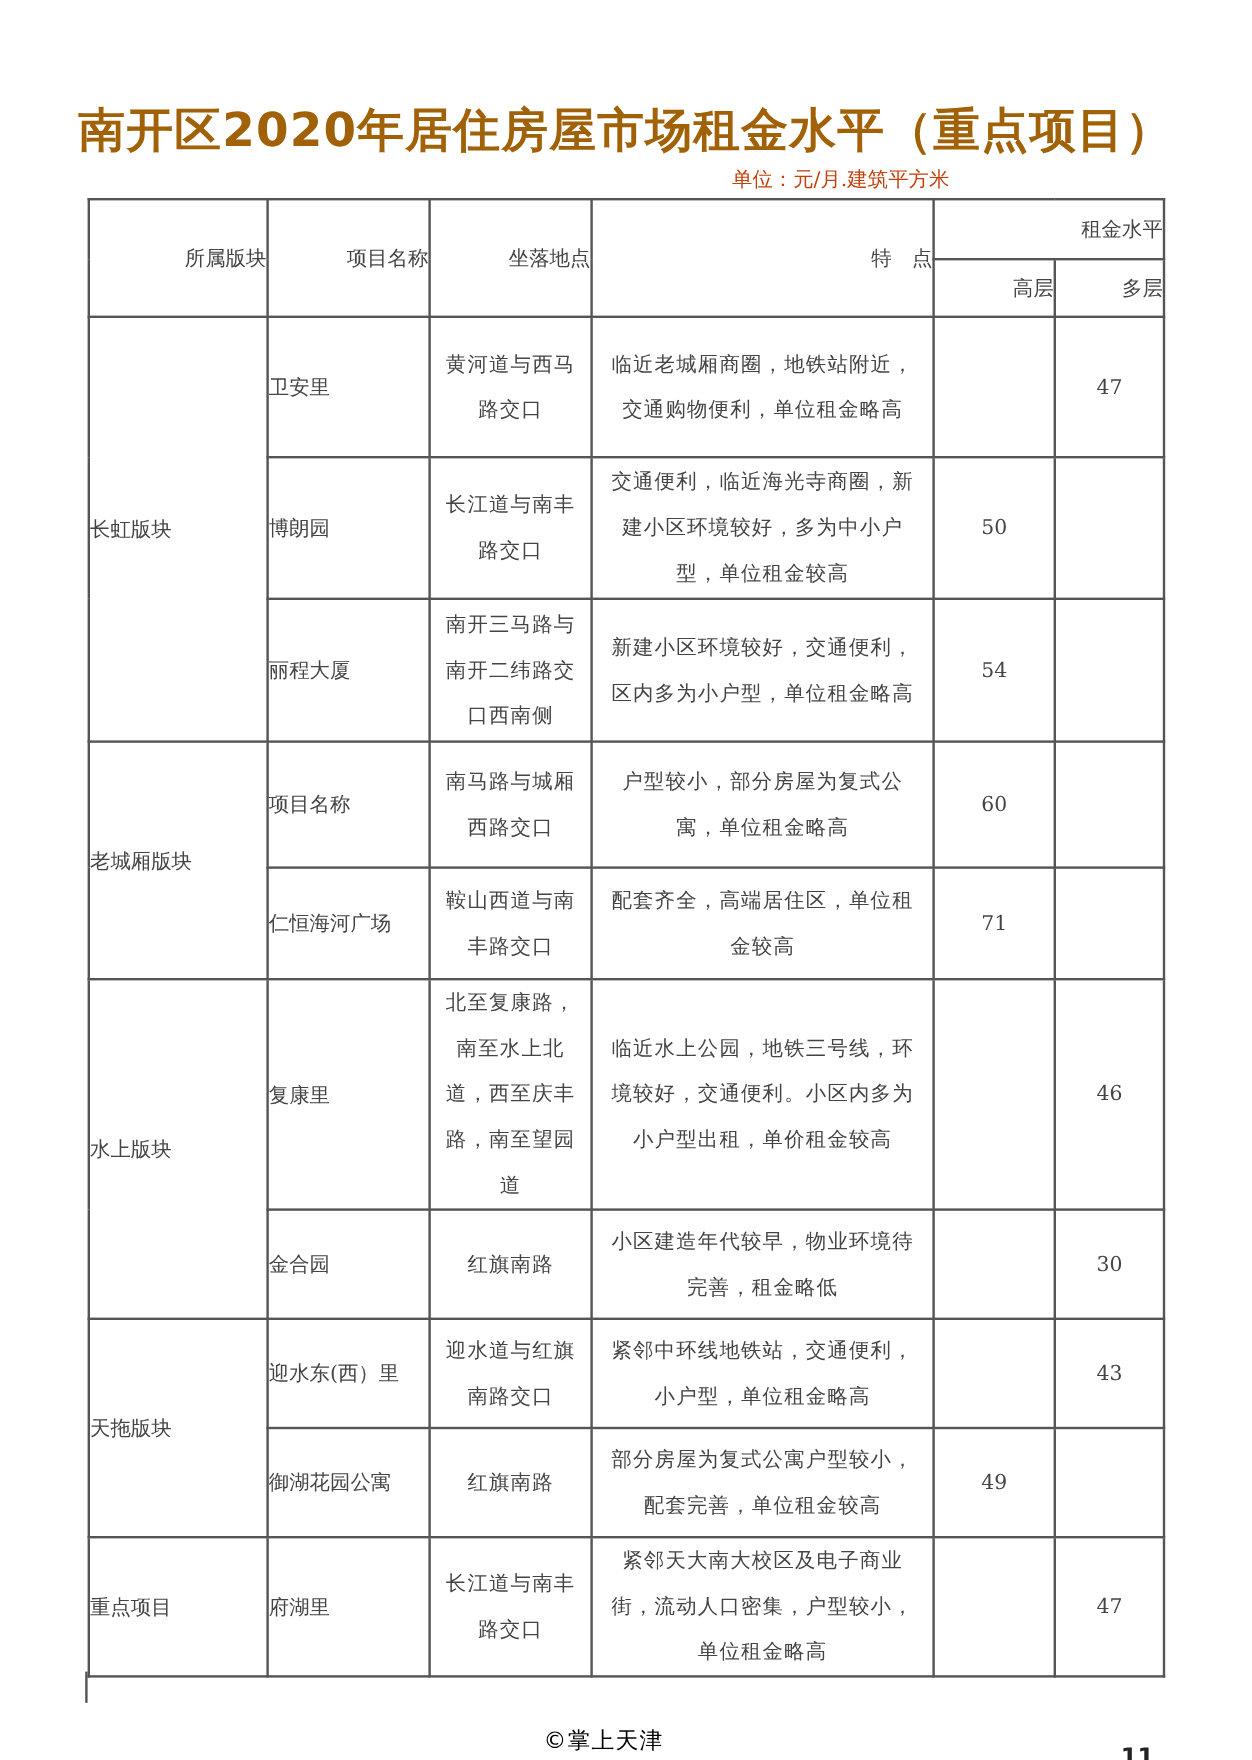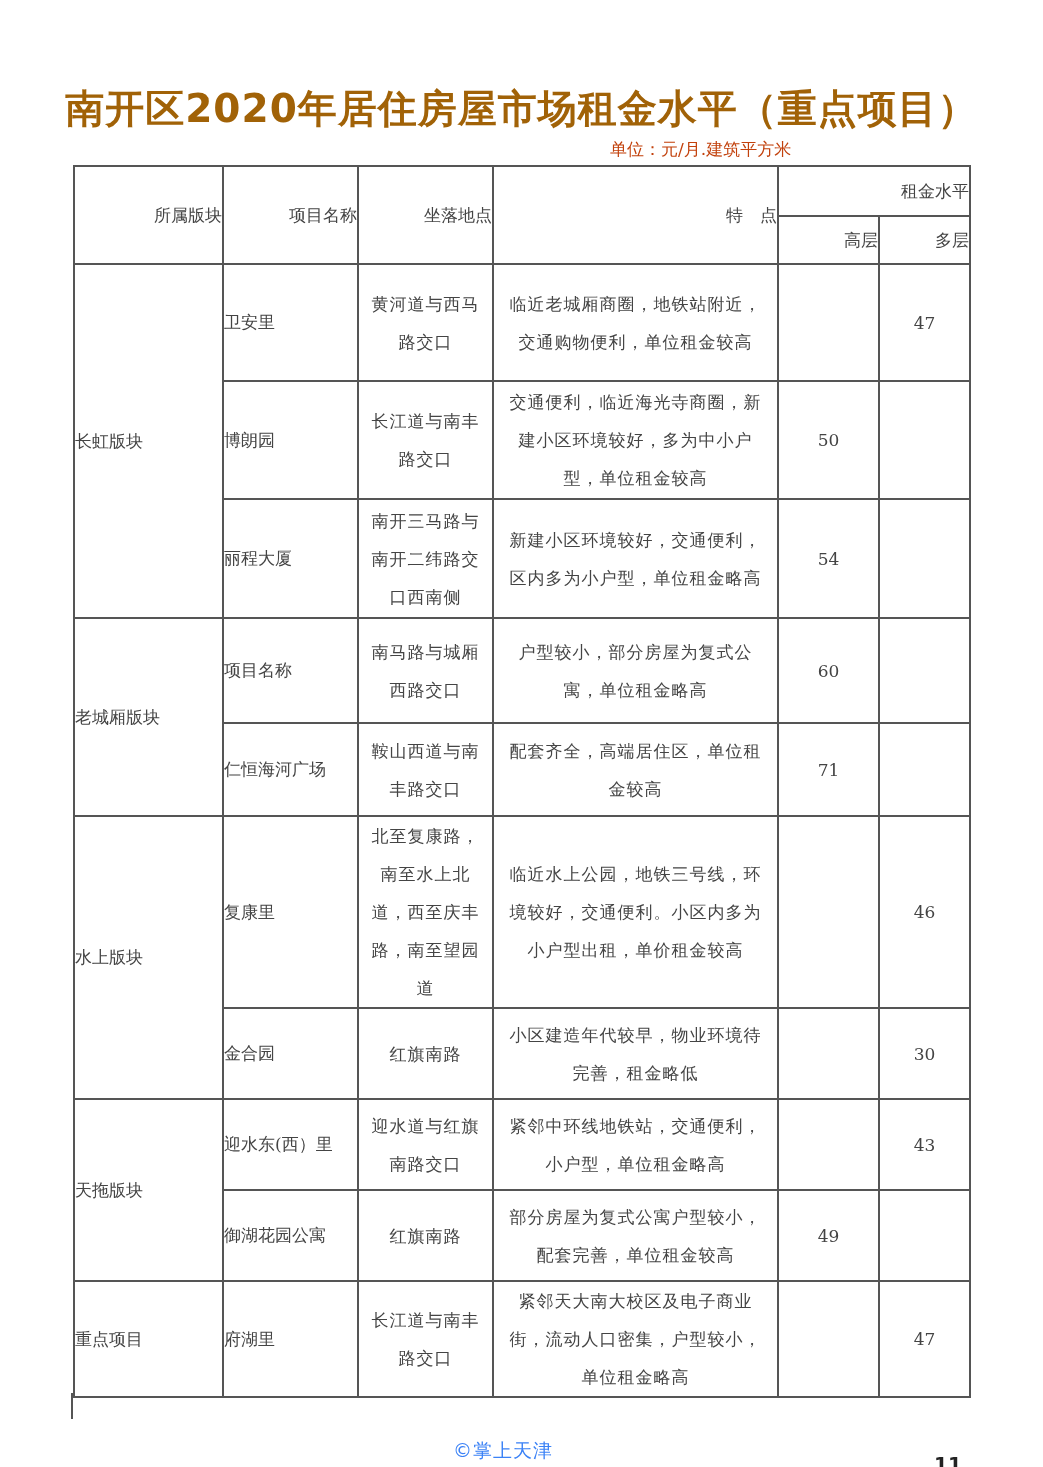--- a/index.html
+++ b/index.html
@@ -25,21 +25,21 @@
     }
     th { text-align: right; }
     .c-block, .c-name { text-align: left; }
     .c-loc, .c-feat { text-align: center; padding: 0 10px; line-height: 38px; letter-spacing: 1px; margin-left: 20px; }
     .c-num { text-align: center; font-size: 17px; }
     .left-edge-line {
       position: absolute; left: 71px; top: 1393px; width: 2px; height: 26px; background: #555;
     }
     .watermark {
       position: absolute; left: 453px; top: 1438px; font-family: "DejaVu Sans", sans-serif;
-      font-size: 19px; color: #3b82f6; letter-spacing: 1px;
+      font-size: 19px; color: #000000; letter-spacing: 1px;
     }
     .pagenum {
       position: absolute; left: 934px; top: 1452px; font-family: "DejaVu Sans", sans-serif;
       font-size: 20px; color: #222; font-weight: bold;
     }
   </style>
 </head>
 <body>
 
 <div class="title">南开区2020年居住房屋市场租金水平（重点项目）</div>
@@ -66,21 +66,21 @@
       <th>高层</th>
       <th>多层</th>
     </tr>
   </thead>
   <tbody>
 
     <tr style="height:117px">
       <td rowspan="3" class="c-block">长虹版块</td>
       <td class="c-name">卫安里</td>
       <td class="c-loc">黄河道与西马路交口</td>
-      <td class="c-feat">临近老城厢商圈，地铁站附近，交通购物便利，单位租金较高</td>
+      <td class="c-feat">临近老城厢商圈，地铁站附近，交通购物便利，单位租金略高</td>
       <td class="c-num"></td>
       <td class="c-num">47</td>
     </tr>
     <tr style="height:118px">
       <td class="c-name">博朗园</td>
       <td class="c-loc">长江道与南丰路交口</td>
       <td class="c-feat">交通便利，临近海光寺商圈，新建小区环境较好，多为中小户型，单位租金较高</td>
       <td class="c-num">50</td>
       <td class="c-num"></td>
     </tr>

